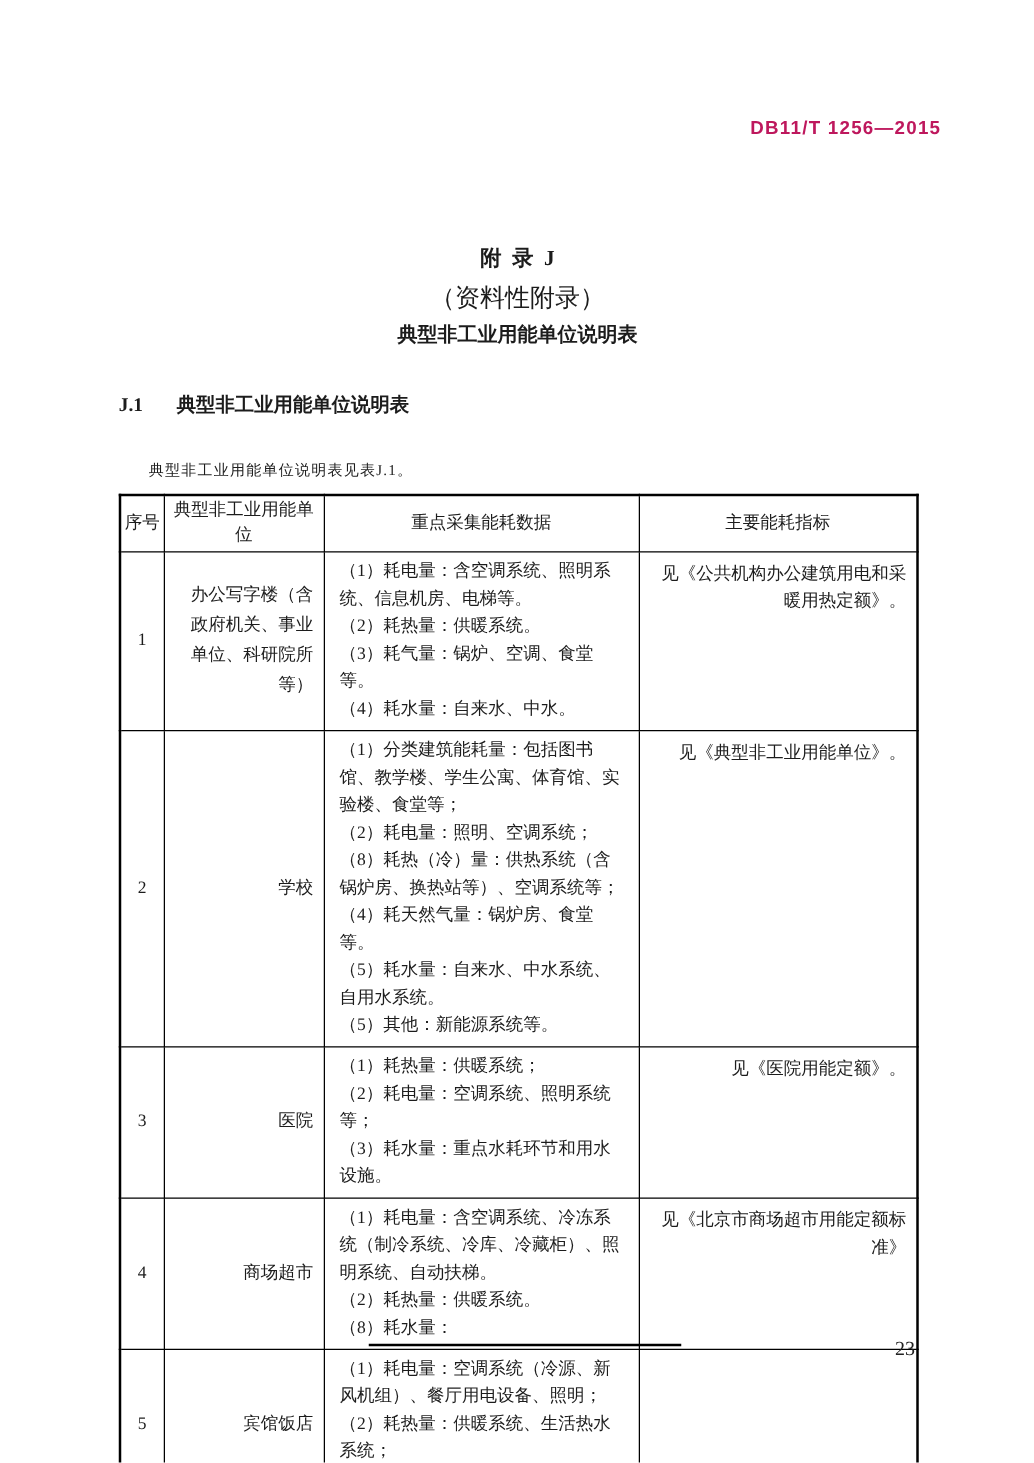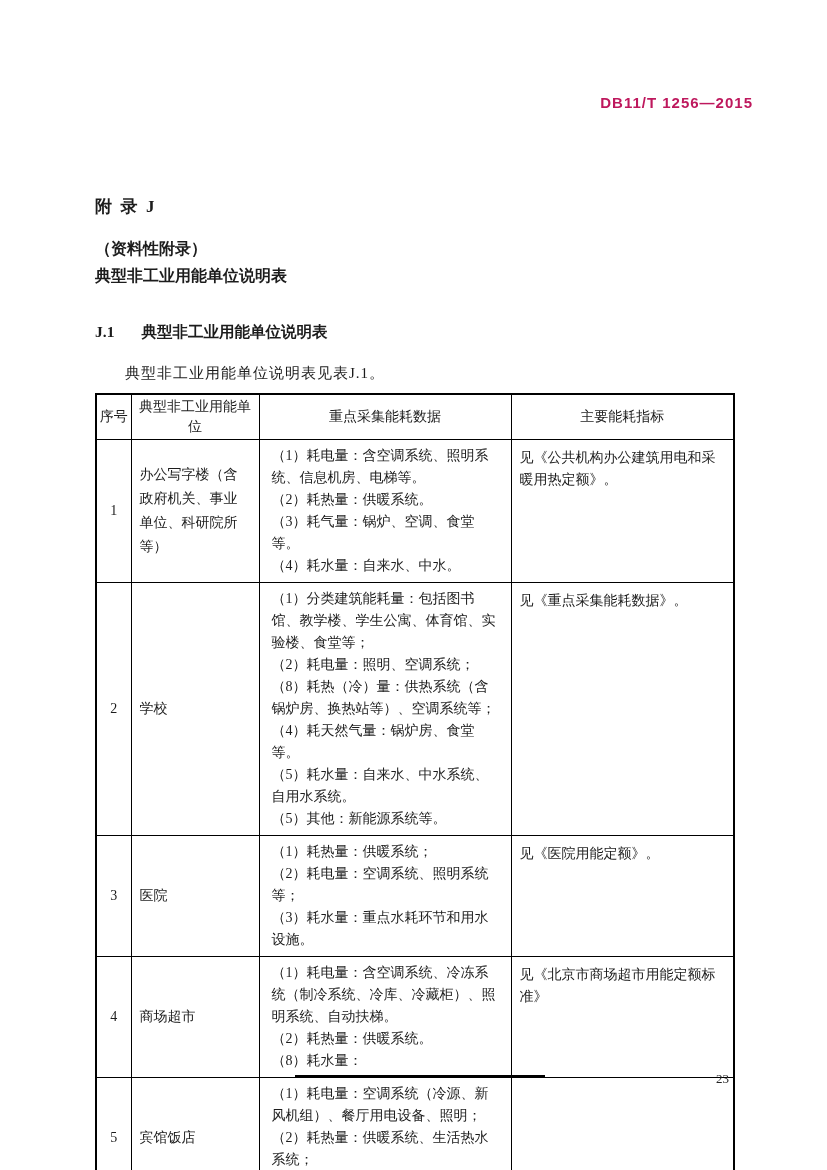--- a/index.html
+++ b/index.html
@@ -24,47 +24,47 @@
     font-size: 15px;
     letter-spacing: 1px;
     color: #be185d;
   }
   .content {
     position: absolute;
     left: 95px;
     top: 0;
     width: 638px;
   }
-  .title-block { }
+  .title-block { text-align: center; }
   .title-line1 {
     margin-top: 195px;
     font-weight: bold;
     font-size: 17px;
     white-space: pre;
   }
   .title-line2 {
-    margin-top: 21px;
-    font-weight: bold;
-    font-size: 16px;
+    margin-top: 7px;
+    font-weight: normal;
+    font-size: 20px;
   }
   .title-line3 {
     margin-top: 6px;
     font-weight: bold;
     font-size: 16px;
   }
   .section-heading {
     margin-top: 35px;
     font-weight: bold;
     font-size: 15.5px;
     text-align: left;
   }
   .section-heading .sec-no { margin-right: 27px; }
   .body-paragraph {
-    margin-top: 21px;
-    font-size: 15px;
+    margin-top: 33px;
+    font-size: 12px;
     text-indent: 2em;
     letter-spacing: 1px;
   }
   .table-caption {
     margin-top: 13px;
     text-align: center;
     font-weight: bold;
     font-size: 15px;
   }
   table.units-table {
@@ -86,54 +86,54 @@
     height: 38px;
     padding: 2px 2px;
     line-height: 20px;
   }
   td.cell-no {
     text-align: center;
     vertical-align: middle;
     padding: 0 2px;
   }
   td.cell-unit {
-    text-align: left;
+    text-align: right;
     vertical-align: middle;
     padding: 2px 8px;
     line-height: 24px;
   }
   td.cell-data {
     vertical-align: middle;
     padding: 5px 12px;
     line-height: 22px;
     text-align: left;
   }
   td.cell-indicator {
     vertical-align: top;
     padding: 7px 8px;
     line-height: 22px;
-    text-align: left;
+    text-align: right;
   }
   tr.r1 td { height: 106px; }
   tr.r2 td { height: 196px; }
   tr.r3 td { height: 69px; }
   tr.r4 td { height: 105px; }
   tr.r5 td { height: 99px; }
   .footer-divider {
     position: absolute;
     top: 1075px;
     left: 295px;
     width: 250px;
     border-top: 2px solid #000;
   }
   .page-number {
     position: absolute;
     top: 1071px;
     left: 716px;
-    font-size: 13px;
+    font-size: 16px;
     color: #222;
   }
 </style>
 </head>
 <body>
 
 <div class="page-header-code">DB11/T 1256—2015</div>
 
 <div class="content">
 
@@ -181,21 +181,21 @@
         <td class="cell-no">2</td>
         <td class="cell-unit">学校</td>
         <td class="cell-data">
             <div>（1）分类建筑能耗量：包括图书馆、教学楼、学生公寓、体育馆、实验楼、食堂等；</div>
             <div>（2）耗电量：照明、空调系统；</div>
             <div>（8）耗热（冷）量：供热系统（含锅炉房、换热站等）、空调系统等；</div>
             <div>（4）耗天然气量：锅炉房、食堂等。</div>
             <div>（5）耗水量：自来水、中水系统、自用水系统。</div>
             <div>（5）其他：新能源系统等。</div>
           </td>
-        <td class="cell-indicator">见《重点采集能耗数据》。</td>
+        <td class="cell-indicator">见《典型非工业用能单位》。</td>
       </tr>
       <tr class="r3">
         <td class="cell-no">3</td>
         <td class="cell-unit">医院</td>
         <td class="cell-data">
             <div>（1）耗热量：供暖系统；</div>
             <div>（2）耗电量：空调系统、照明系统等；</div>
             <div>（3）耗水量：重点水耗环节和用水设施。</div>
           </td>
         <td class="cell-indicator">见《医院用能定额》。</td>

